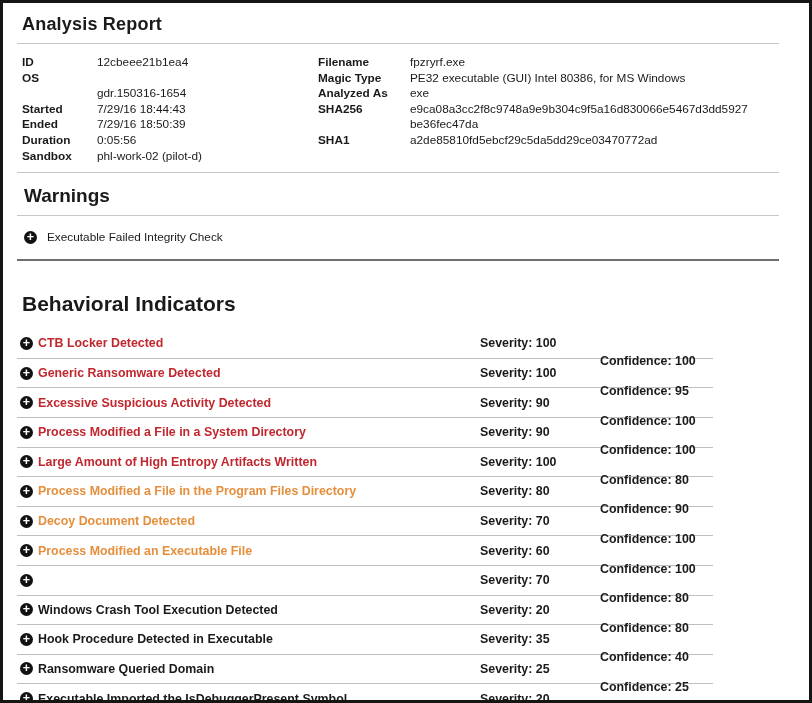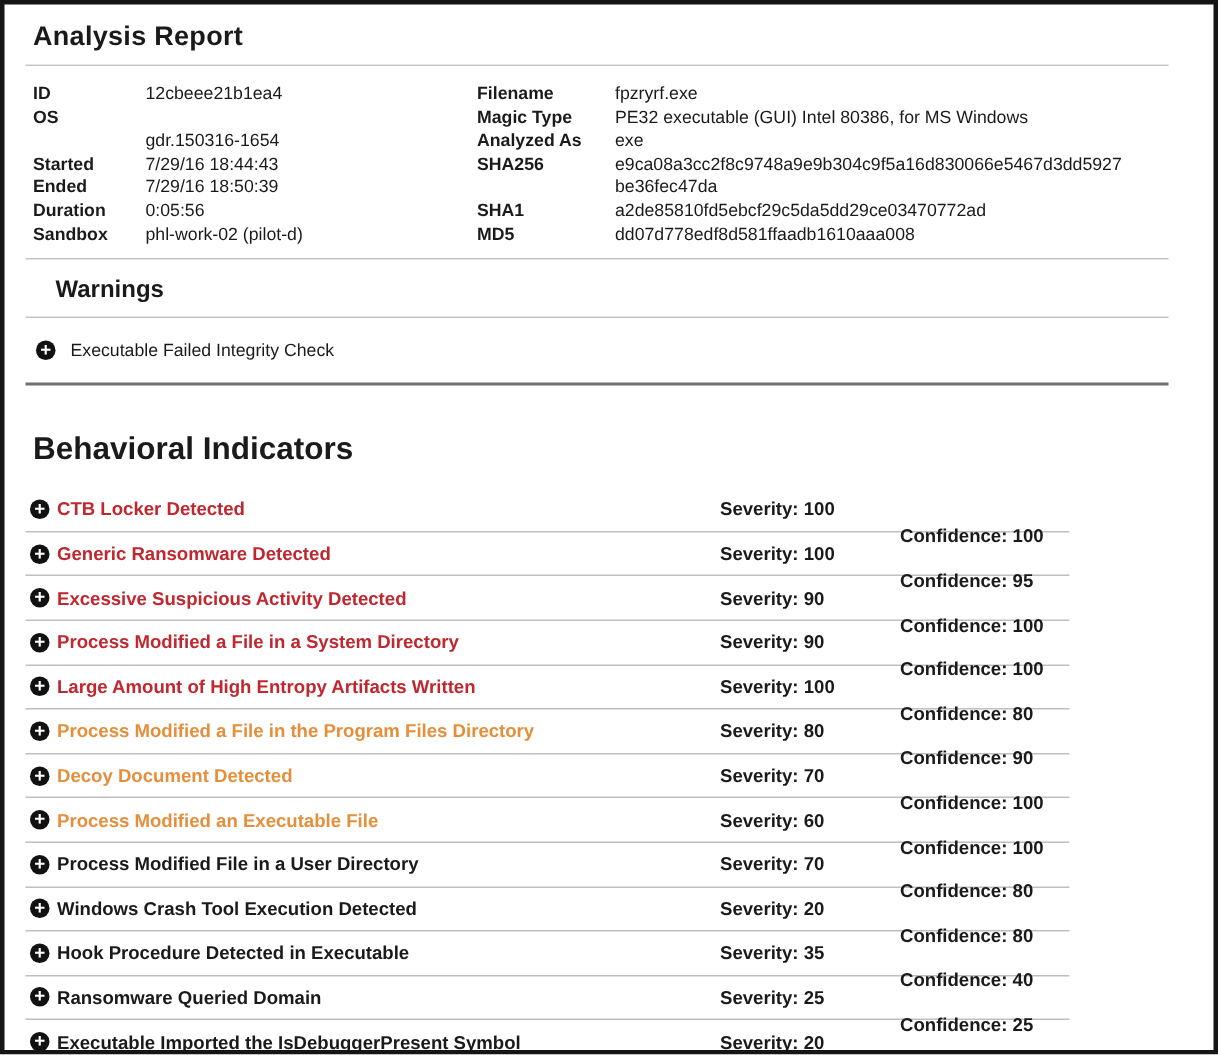--- a/index.html
+++ b/index.html
@@ -35,21 +35,21 @@
   .meta-col{display:flex;flex-direction:column;}
   .meta-col.left{width:296px;}
   .meta-col.right{flex:1;}
   .meta-line{display:flex;}
   .meta-label{font-weight:bold;flex:none;}
   .meta-col.left .meta-label{width:75px;}
   .meta-col.right .meta-label{width:92px;}
   .meta-value{white-space:nowrap;}
 
   
-  .warn-heading{font-size:16px;font-weight:bold;margin:12px 0 0 20px;}
+  .warn-heading{font-size:19px;font-weight:bold;margin:12px 0 0 7px;}
   .warn-row{display:flex;align-items:center;margin:10px 0 0 7px;height:22px;}
   .warn-row .plus-icon{margin-right:10px;}
   .warn-label{font-size:11.8px;}
 
   
   .bi-heading{font-size:21px;font-weight:bold;margin:31px 0 0 5px;}
   .ind-list{width:696px;margin-top:13px;}
   .ind-row{
     display:flex;align-items:center;
     height:28.6px;
@@ -129,24 +129,20 @@
           <span class="meta-value">e9ca08a3cc2f8c9748a9e9b304c9f5a16d830066e5467d3dd5927</span>
         </div>
       <div class="meta-line">
           <span class="meta-label"></span>
           <span class="meta-value">be36fec47da</span>
         </div>
       <div class="meta-line">
           <span class="meta-label">SHA1</span>
           <span class="meta-value">a2de85810fd5ebcf29c5da5dd29ce03470772ad</span>
         </div>
-      <div class="meta-line">
-          <span class="meta-label">MD5</span>
-          <span class="meta-value">dd07d778edf8d581ffaadb1610aaa008</span>
-        </div>
     </div>
   </div>
 
   <hr class="section">
   <div class="warn-heading">Warnings</div>
   <hr class="section">
 
   <div class="warn-row">
     <span class="plus-icon">+</span>
     <span class="warn-label">Executable Failed Integrity Check</span>
@@ -226,21 +222,20 @@
           <span class="plus-icon">+</span>
           <span class="ind-label" data-level="orange">Process Modified an Executable File</span>
         </span>
       <span class="sev"><span>Severity:</span> <span>60</span></span>
       <span class="conf"><span>Confidence:</span> <span>100</span></span>
     </div>
 
     <div class="ind-row">
       <span class="row-left">
           <span class="plus-icon">+</span>
-          <span class="ind-label" data-level="black">Process Modified File in a User Directory</span>
         </span>
       <span class="sev"><span>Severity:</span> <span>70</span></span>
       <span class="conf"><span>Confidence:</span> <span>80</span></span>
     </div>
 
     <div class="ind-row">
       <span class="row-left">
           <span class="plus-icon">+</span>
           <span class="ind-label" data-level="black">Windows Crash Tool Execution Detected</span>
         </span>

